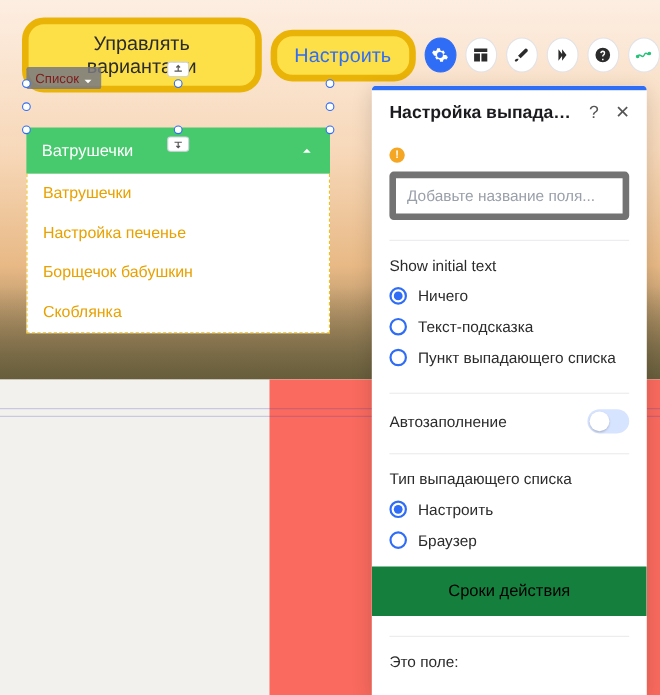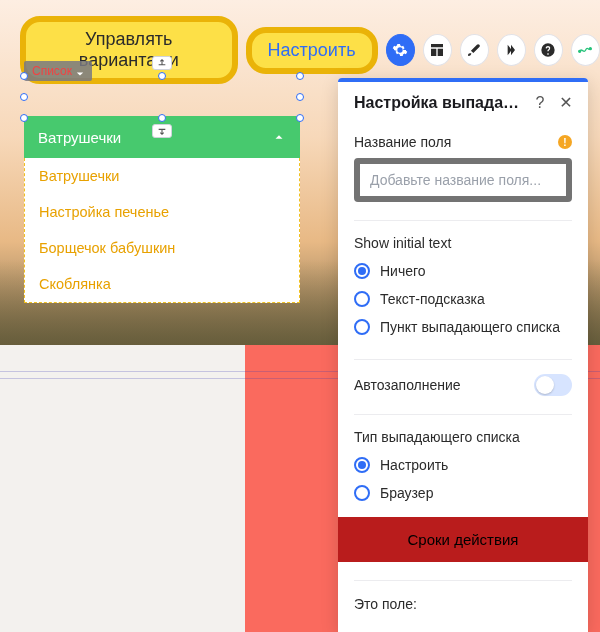--- a/index.html
+++ b/index.html
@@ -22,21 +22,21 @@
   .pill.link { color:#2f6df6; }
   .ticon { width:32px; height:32px; border-radius:50%; background:#fff; border:1px solid #e2e2e7;
            display:flex; align-items:center; justify-content:center; cursor:pointer; }
   .ticon svg { width:16px; height:16px; }
   .ticon.gear { background:#2f6df6; border-color:#2f6df6; }
   .ticon.gear svg { fill:#fff; }
   .ticon svg { fill:#2b2b2b; }
   .ticon.squiggle svg { fill:none; stroke:#25c27a; stroke-width:2; }
 
   
-  .seltag { position:absolute; top:61px; left:24px; background:rgba(120,120,130,.85); color:#ef4444;
+  .seltag { position:absolute; top:61px; left:24px; background:rgba(120,120,130,.85); color:#7f1d1d;
             font-size:12px; padding:3px 8px 3px 8px; border-radius:2px; z-index:4; display:flex; align-items:flex-end; gap:4px;}
   .seltag svg { width:8px; height:8px; fill:#fff; }
 
   
   .dd { position:absolute; top:76px; left:24px; width:276px; z-index:3;margin-top:40px; }
   .dd-head { background:#47c96e; color:#fff; height:42px; display:flex; align-items:center;
              justify-content:space-between; padding:0 14px; font-size:15px; border-top-left-radius:3px; border-top-right-radius:3px;}
   .dd-head svg { width:14px; height:14px; fill:#fff; }
   .dd-list { background:#fff; border:1px dashed #f0c020; border-top:none; }
   .dd-item { padding:10px 14px; font-size:14.5px; color:#e8a100; }
@@ -70,21 +70,21 @@
   .input { width:100%; border:6px solid #737373; border-radius:4px; padding:8px 10px; font-size:14px;
            color:#333; outline:none; }
   .input::placeholder{ color:#9aa0aa; }
   .radio { display:flex; align-items:center; gap:10px; padding:6px 0; font-size:14px; color:#2b2b2b; cursor:pointer;}
   .radio .r { width:16px; height:16px; border:2px solid #2f6df6; border-radius:50%; position:relative; flex-shrink:0;}
   .radio .r.on:after{content:"";position:absolute;inset:2px;border-radius:50%;background:#2f6df6;}
   .row-between{display:flex;align-items:center;justify-content:space-between;}
   .toggle { width:38px; height:22px; background:#d7e4ff; border-radius:11px; position:relative; cursor:pointer;}
   .toggle:after{content:"";position:absolute;width:18px;height:18px;border-radius:50%;background:#fff;top:2px;left:2px;
                 box-shadow:0 1px 2px rgba(0,0,0,.2);}
-  .wide-btn { margin:10px -16px 0; background:#b91c1c; text-align:center; padding:14px 0; font-size:15px;
+  .wide-btn { margin:10px -16px 0; background:#15803d; text-align:center; padding:14px 0; font-size:15px;
               color:#000; cursor:pointer; }
   .section.last{border-bottom:none;padding-bottom:6px}
 </style>
 </head>
 <body>
 
 <div class="bg">
   <div class="sky"></div>
   <div class="grass"></div>
   <div class="lower"></div>
@@ -177,21 +177,20 @@
   <div class="panel-top"></div>
   <div class="panel-head">
     <div class="panel-title">Настройка выпадаю…</div>
     <div class="hicon">?</div>
     <div class="hicon">✕</div>
   </div>
   <div class="panel-body">
 
     <div class="section">
       <div class="label-row">
-        <span class="label">Название поля</span>
         <span class="warn">!</span>
       </div>
       <input class="input" placeholder="Добавьте название поля..." style="">
     </div>
 
     <div class="section">
       <div class="label" style="margin-bottom:6px">Show initial text</div>
       <div class="radio">
         <span class="r on"></span>
         <span>Ничего</span>

